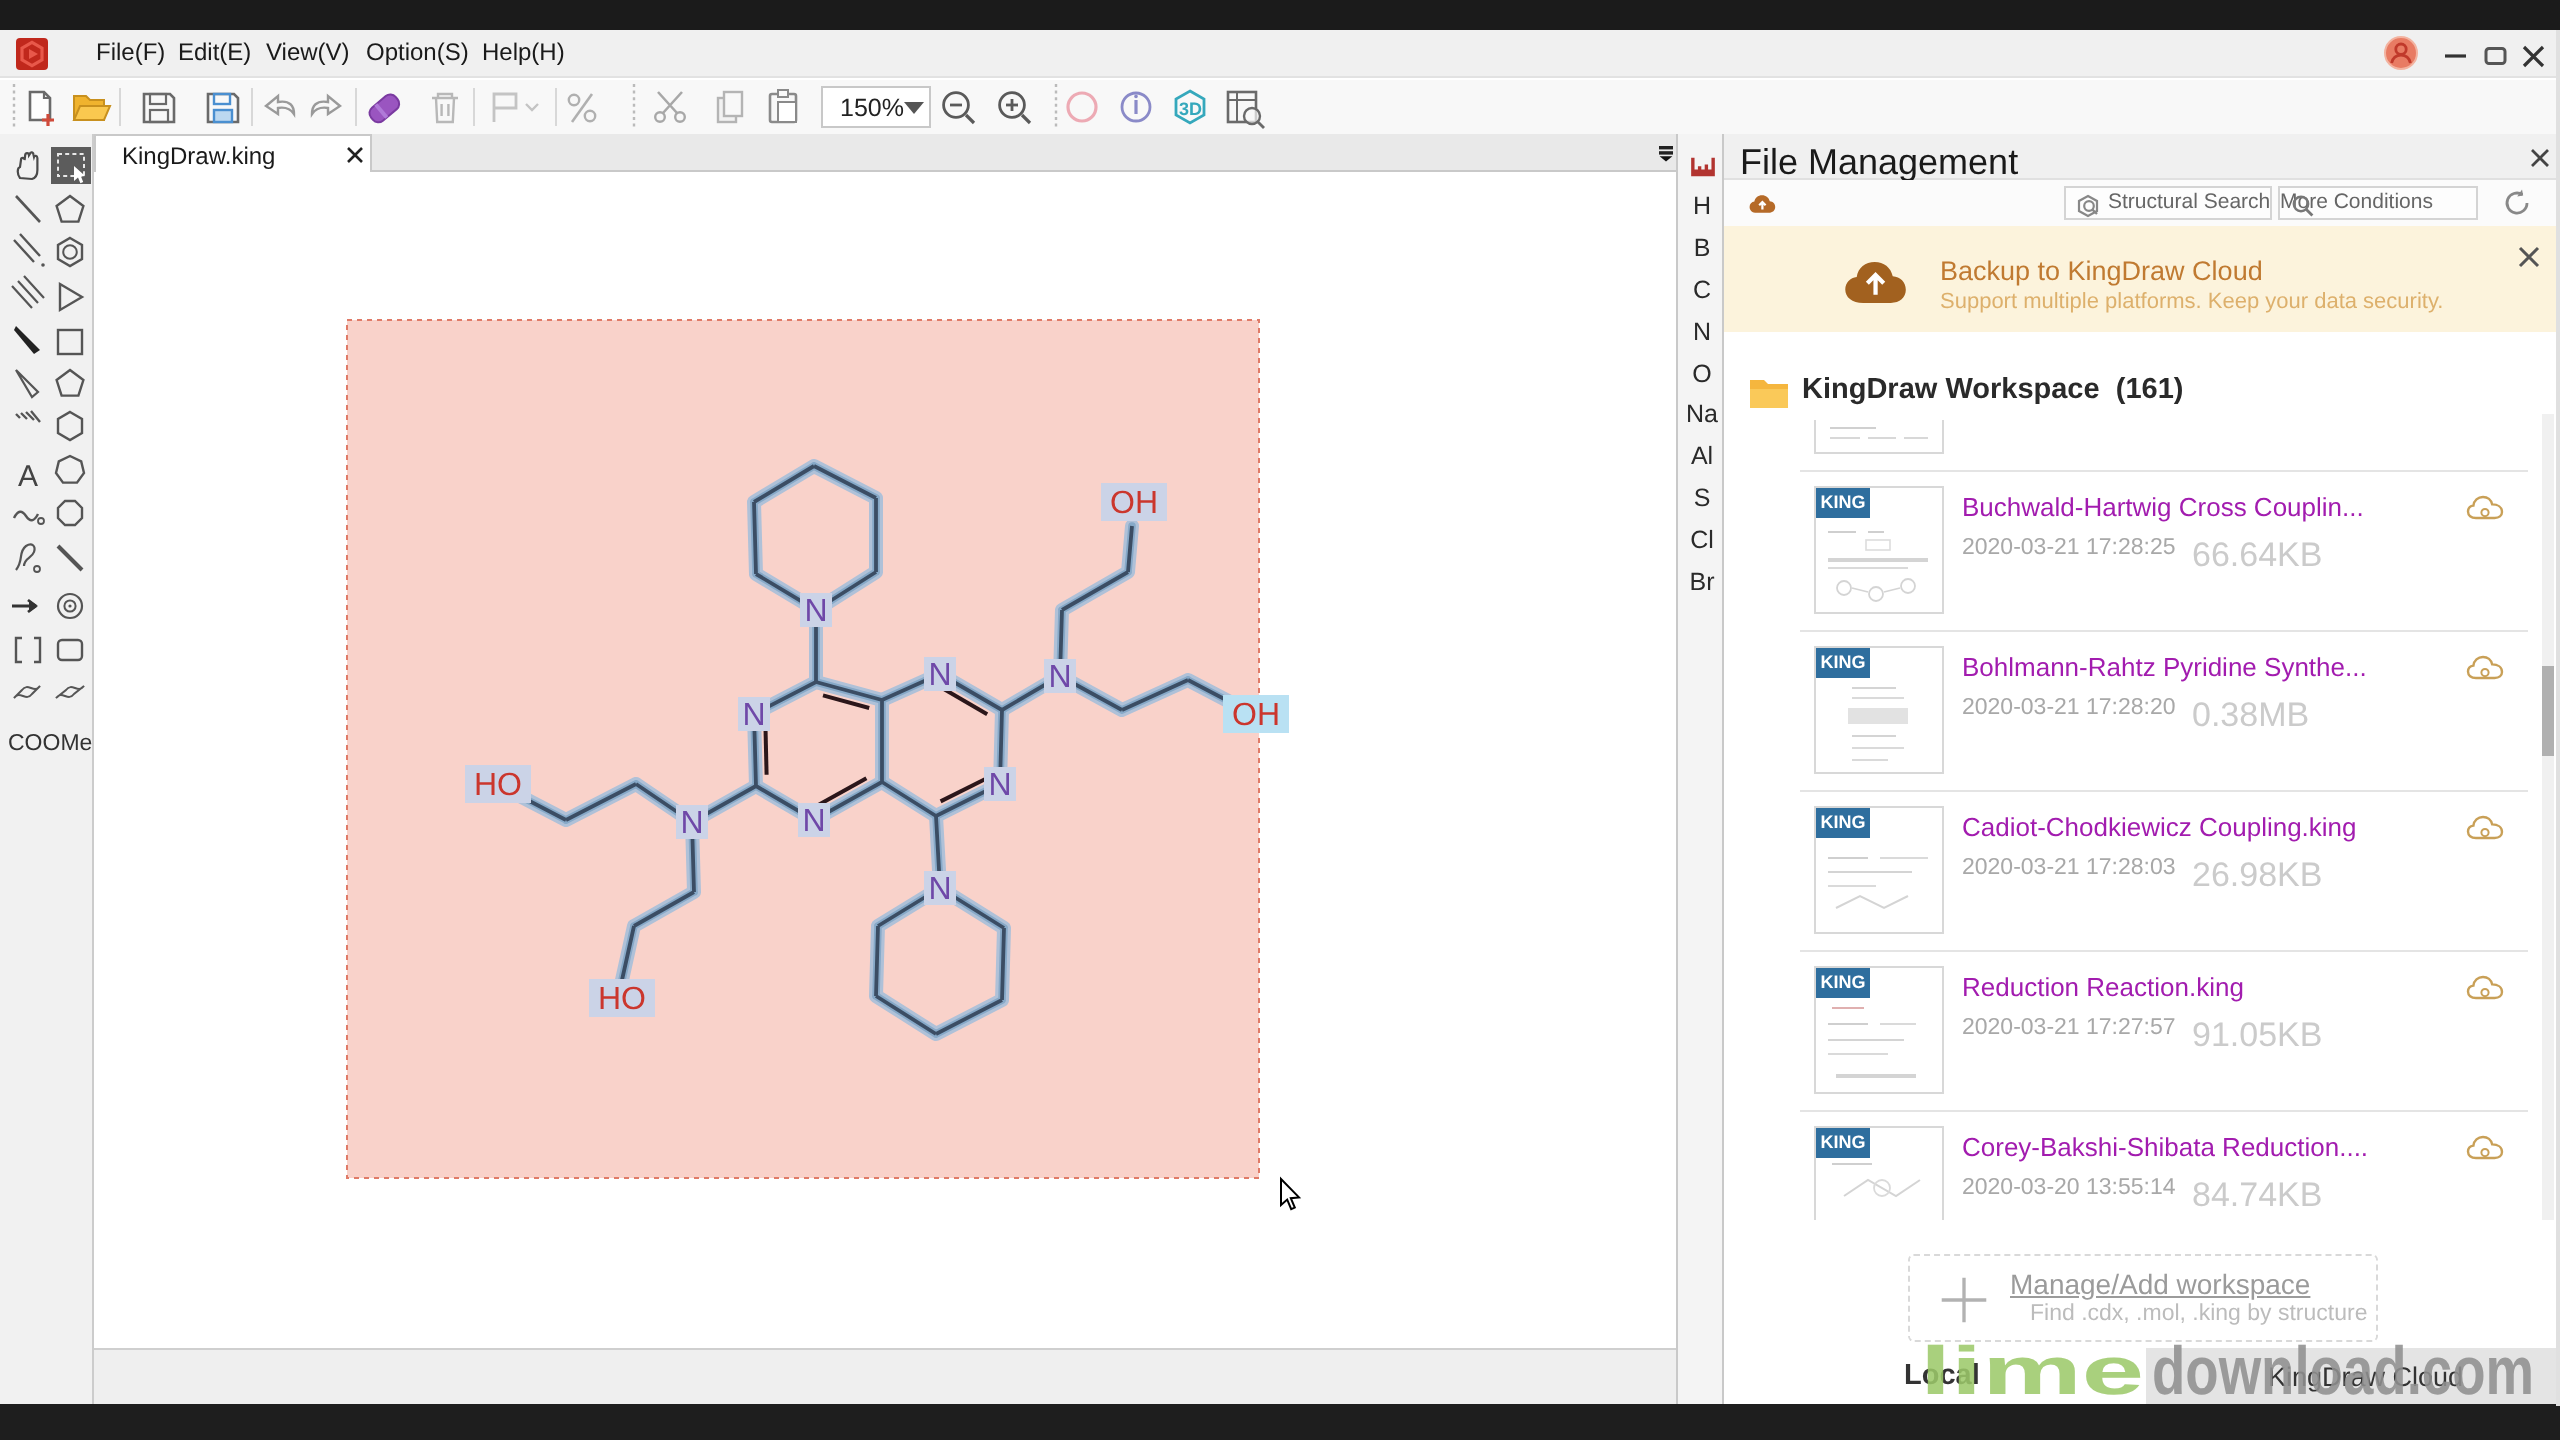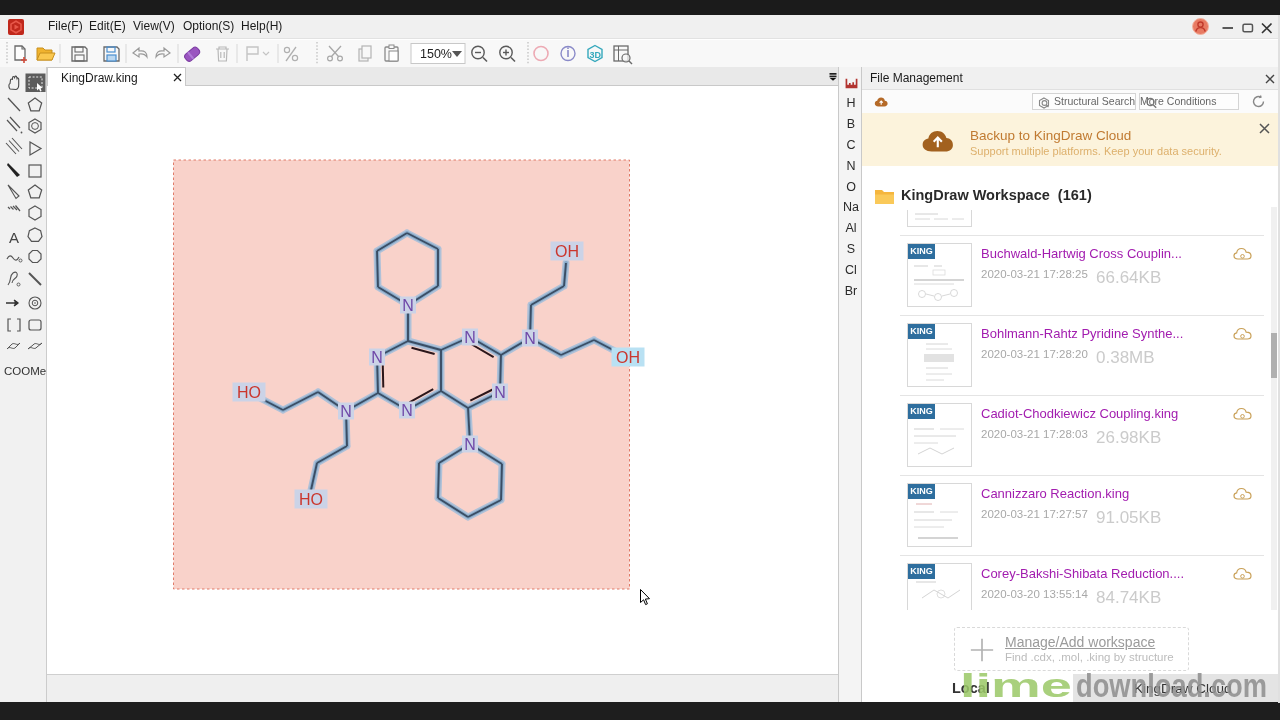--- a/index.html
+++ b/index.html
@@ -303,21 +303,21 @@
   <div class="elem" style="top:113px;">O</div>
   <div class="elem" style="top:133px;">Na</div>
   <div class="elem" style="top:154px;">Al</div>
   <div class="elem" style="top:175px;">S</div>
   <div class="elem" style="top:196px;">Cl</div>
   <div class="elem" style="top:217px;">Br</div>
 </div>
 
 <div id="filepanel" class="abs">
   <div id="fmheader">
-    <div style="position:absolute; left:8px; top:4px; font-size:12px; color:#1a1a1a;text-align:right;">File Management</div>
+    <div style="position:absolute; left:8px; top:4px; font-size:18px; color:#1a1a1a;text-align:right;">File Management</div>
     <svg style="position:absolute; left:403px; top:7px;" width="10" height="10" viewBox="0 0 10 10">
         <path d="M1 1 L9 9 M9 1 L1 9" stroke="#444" stroke-width="1.4"></path>
       </svg>
   </div>
   <div id="fmtools">
     <svg style="position:absolute; left:12px; top:6px;" width="16" height="12" viewBox="0 0 20 15">
       <path d="M5.5 13 C2.5 13 1 11.3 1 9.3 C1 7.5 2.3 6.2 4 6 C4.3 3.6 6.3 2 8.8 2 C11.2 2 13.1 3.5 13.6 5.8 C15.6 5.9 17 7.3 17 9.4 C17 11.5 15.4 13 13 13 Z" fill="#b56a28"></path>
       <path d="M9 11 L9 6.5 M7 8.3 L9 6.3 L11 8.3" stroke="#fff" stroke-width="1.4" fill="none"></path>
     </svg>
     <div class="fmbtn" style="left:170px; width:104px;">
@@ -425,21 +425,21 @@
     <div class="kingbadge">KING</div>
     <svg width="63" height="62" viewBox="0 0 63 62">
       <line x1="8" y1="20" x2="24" y2="20" stroke="#e0b0b0" stroke-width="1"></line>
       <line x1="6" y1="28" x2="26" y2="28" stroke="#cfcfcf" stroke-width="1"></line>
       <line x1="32" y1="28" x2="50" y2="28" stroke="#dadada" stroke-width="1"></line>
       <line x1="6" y1="36" x2="44" y2="36" stroke="#d4d4d4" stroke-width="1"></line>
       <line x1="6" y1="43" x2="36" y2="43" stroke="#dadada" stroke-width="1"></line>
       <line x1="10" y1="54" x2="50" y2="54" stroke="#d4d4d4" stroke-width="2"></line>
     </svg>
   </div>
-  <div class="ftitle" style="top:419px;">Cannizzaro Reaction.king</div>
+  <div class="ftitle" style="top:419px;">Reduction Reaction.king</div>
   <div class="fdate" style="top:441px;">2020-03-21 17:27:57</div>
   <div class="fsize" style="top:441px;">91.05KB</div>
 
   <div class="divider" style="top:488px;"></div>
   <div class="thumb" style="top:496px; height:47px; border-bottom:none;">
     <div class="kingbadge">KING</div>
     <svg width="63" height="45" viewBox="0 0 63 45">
       <line x1="8" y1="18" x2="28" y2="18" stroke="#cfcfcf" stroke-width="1"></line>
       <path d="M14 34 L26 26 L40 34 L52 26" fill="none" stroke="#d4d4d4" stroke-width="1"></path>
       <circle cx="33" cy="30" r="4" fill="none" stroke="#dadada" stroke-width="0.9"></circle>
@@ -473,21 +473,21 @@
     </svg>
 
   <div style="position:absolute; left:409px; top:140px; width:6px; height:403px; background:#f0f0f0;"></div>
   <div style="position:absolute; left:409px; top:266px; width:6px; height:45px; background:#b0b0b0;"></div>
 
   <div style="position:absolute; left:92px; top:560px; width:235px; height:44px; border:1px dashed #d9d9d9; border-radius:3px;">
     <svg style="position:absolute; left:14px; top:9px;" width="26" height="26" viewBox="0 0 28 28">
         <path d="M14 2 L14 26 M2 14 L26 14" stroke="#b2b2b2" stroke-width="1.8"></path>
       </svg>
     <div style="position:absolute; left:50px; top:6px; font-size:14px; color:#9b9b9b;text-decoration:underline;">Manage/Add workspace</div>
-    <div style="position:absolute; left:50px; top:23px; font-size:11.5px; color:#bcbcbc;">Find .cdx, .mol, .king by structure</div>
+    <div style="position:absolute; left:60px; top:23px; font-size:11.5px; color:#bcbcbc;">Find .cdx, .mol, .king by structure</div>
   </div>
 
   <div style="position:absolute; left:211px; top:607px; width:207px; height:29px; background:#e4e4e4;"></div>
   <div style="position:absolute; left:90px; top:613px; font-size:14.5px; font-weight:bold; color:#333;">Local</div>
   <div style="position:absolute; left:272px; top:614px; font-size:13.5px; color:#333;">KingDraw Cloud</div>
 </div>
 
 <div id="bottombar" class="abs"></div>
 <div class="abs" style="left:1278px; top:15px; width:2px; height:688px; background:#e0e0e0; z-index:60;"></div>
 

